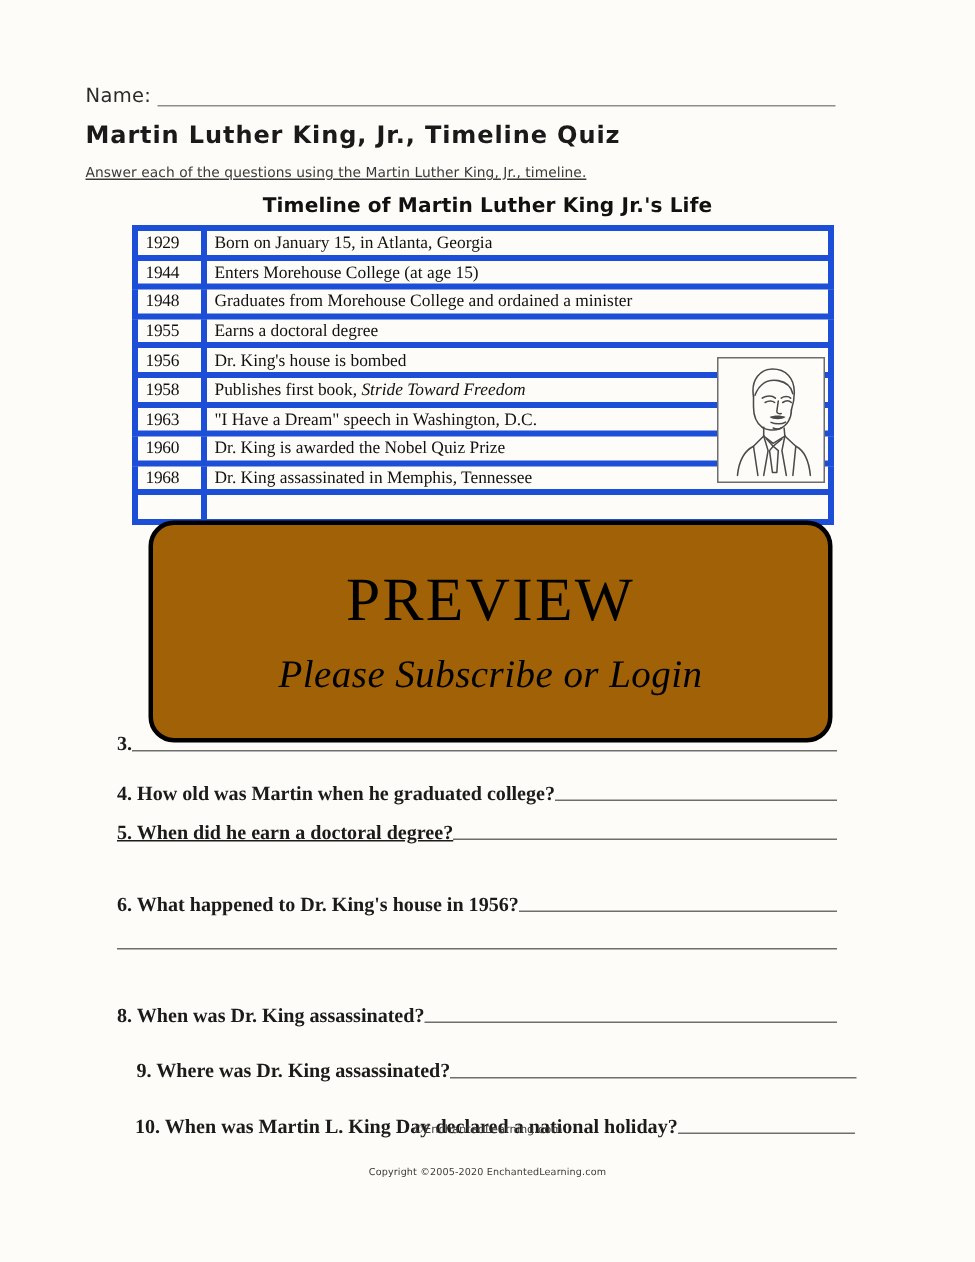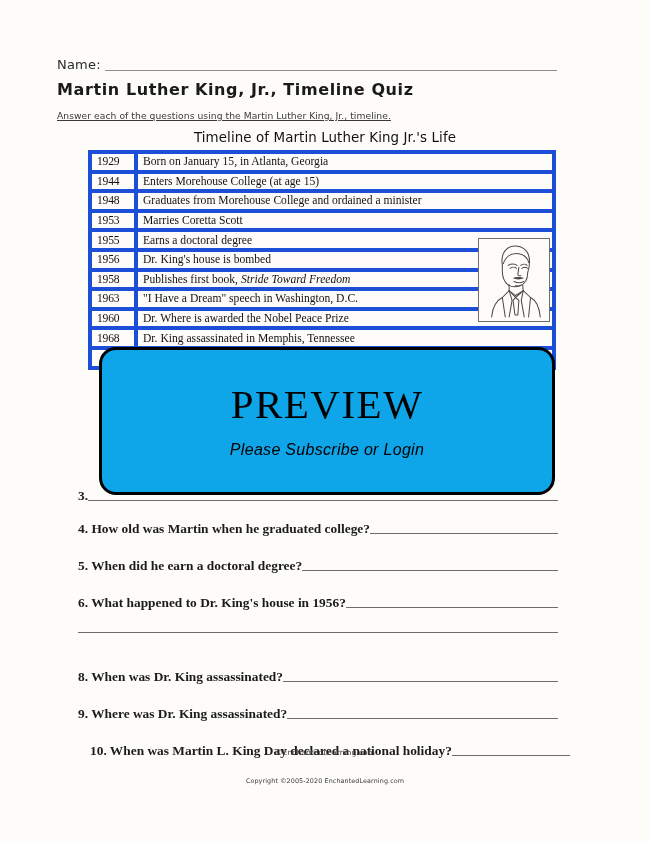--- a/index.html
+++ b/index.html
@@ -34,21 +34,21 @@
     position:absolute; left:57px; top:110px;
     font-family:"DejaVu Sans", sans-serif;
     font-size:9.2px; color:#3a3a3a; letter-spacing:.05px; white-space:nowrap;text-decoration:underline;
   }
 
   
   .tl-caption {
     position:absolute; left:0; top:130px; width:650px;
     text-align:center;
     font-family:"DejaVu Sans", sans-serif;
-    font-size:13.4px; font-weight:400; color:#111; letter-spacing:.1px;
+    font-size:13.4px; font-weight:700; color:#111; letter-spacing:.1px;
   }
 
   
   .tl-wrap { position:absolute; left:88px; top:150px; width:468px; }
   table.timeline { width:468px; border-collapse:collapse; table-layout:fixed; }
   table.timeline td {
     border:4px solid #1d4ed8;
     height:19.6px; padding:0 0 0 5px;
     font-family:Liberation Serif, serif;
     font-size:11.6px; color:#111; white-space:nowrap;
@@ -68,35 +68,35 @@
     width:72px; height:84px;
     border:1.2px solid #6d6d6d; background:#FDFCF8;
     overflow:hidden;
   }
   .portrait svg { display:block; width:100%; height:100%; }
 
   
   .preview-box {
     position:absolute; left:99px; top:347px;
     width:456px; height:148px;
-    background:#0ea5e9;
+    background:#a16207;
     border:3.4px solid #000;
     border-radius:17px;
     display:flex; flex-direction:column;
     align-items:center; justify-content:center;
     gap:17px;
   }
   .preview-main {
     font-family:"Liberation Serif", serif;
     font-size:41px; font-weight:400; color:#000;
     letter-spacing:1.5px; line-height:1;
   }
   .preview-sub {
-    font-family:Liberation Sans, sans-serif;
-    font-style:italic; font-size:16px; color:#000;
+    font-family:Liberation Serif, serif;
+    font-style:italic; font-size:26px; color:#000;
     letter-spacing:.3px; line-height:1;
   }
 
   
   .questions { position:absolute; left:0; top:347px; width:650px; }
   .q {
     position:absolute; left:78px; width:480px;
     display:flex; align-items:flex-end;
     font-family:"Liberation Serif", serif;
     font-size:13.4px; font-weight:700; color:#1b1b1b;
@@ -136,42 +136,38 @@
           </tr>
           <tr>
             <td class="year">1944</td>
             <td class="event">Enters Morehouse College (at age 15)</td>
           </tr>
           <tr>
             <td class="year">1948</td>
             <td class="event">Graduates from Morehouse College and ordained a minister</td>
           </tr>
           <tr>
-            <td class="year">1953</td>
-            <td class="event">Marries Coretta Scott</td>
-          </tr>
-          <tr>
             <td class="year">1955</td>
             <td class="event">Earns a doctoral degree</td>
           </tr>
           <tr>
             <td class="year">1956</td>
             <td class="event">Dr. King's house is bombed</td>
           </tr>
           <tr>
             <td class="year">1958</td>
             <td class="event">Publishes first book, <i>Stride Toward Freedom</i></td>
           </tr>
           <tr>
             <td class="year">1963</td>
             <td class="event">"I Have a Dream" speech in Washington, D.C.</td>
           </tr>
           <tr>
             <td class="year">1960</td>
-            <td class="event">Dr. Where is awarded the Nobel Peace Prize</td>
+            <td class="event">Dr. King is awarded the Nobel Quiz Prize</td>
           </tr>
           <tr>
             <td class="year">1968</td>
             <td class="event">Dr. King assassinated in Memphis, Tennessee</td>
           </tr>
           <tr>
             <td class="year"></td>
             <td class="event"></td>
           </tr>
         </tbody>
@@ -226,36 +222,36 @@
 
   <div class="questions">
     <div class="q" style="top:141px;">
       <span class="q-text">3.</span>
       <span class="q-rule"></span>
     </div>
     <div class="q" style="top:174px;">
       <span class="q-text">4. How old was Martin when he graduated college?</span>
       <span class="q-rule"></span>
     </div>
-    <div class="q" style="top:211px;">
+    <div class="q" style="top:200px;text-decoration:underline;">
       <span class="q-text">5. When did he earn a doctoral degree?</span>
       <span class="q-rule"></span>
     </div>
     <div class="q" style="top:248px;">
       <span class="q-text">6. What happened to Dr. King's house in 1956?</span>
       <span class="q-rule"></span>
     </div>
     <div class="q" style="top:285px;">
       <span class="q-rule"></span>
     </div>
     <div class="q" style="top:322px;">
       <span class="q-text">8. When was Dr. King assassinated?</span>
       <span class="q-rule"></span>
     </div>
-    <div class="q" style="top:359px;">
+    <div class="q" style="top:359px;margin-left:13px;">
       <span class="q-text">9. Where was Dr. King assassinated?</span>
       <span class="q-rule"></span>
     </div>
     <div class="q" style="top:396px;margin-left:12px;">
       <span class="q-text">10. When was Martin L. King Day declared a national holiday?</span>
       <span class="q-rule"></span>
     </div>
   </div>
 
   <div class="preview-box">

